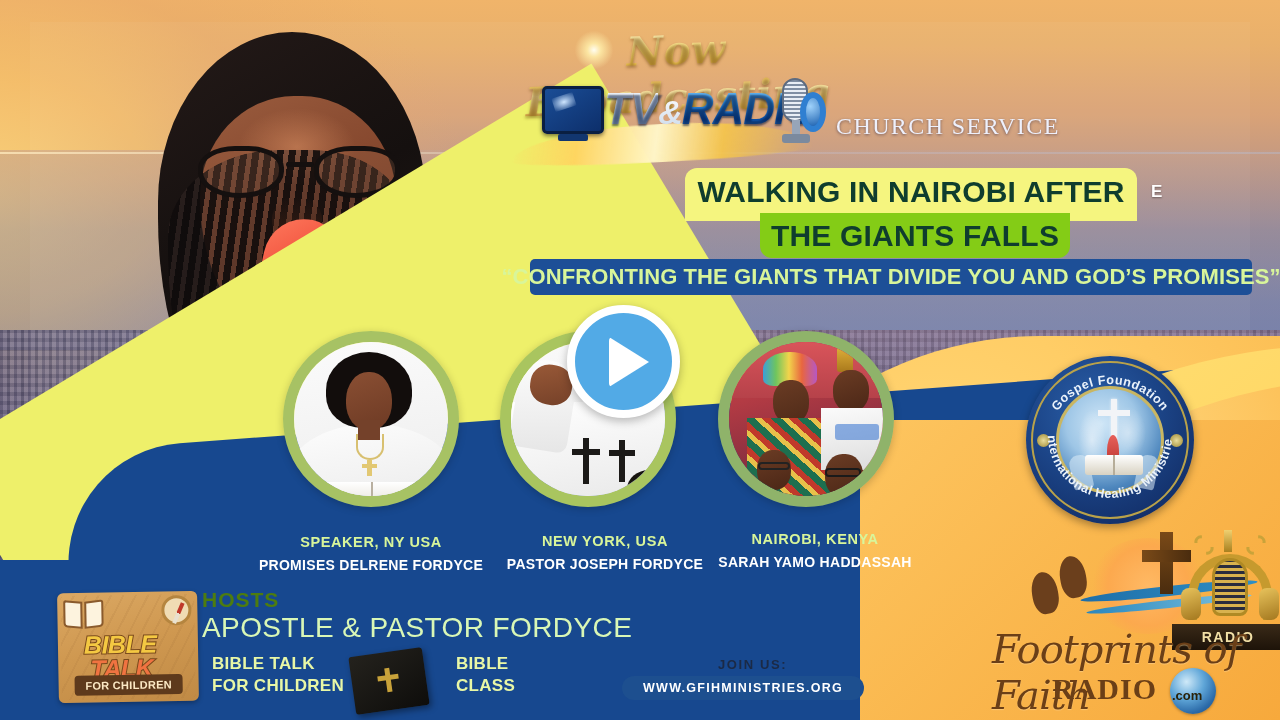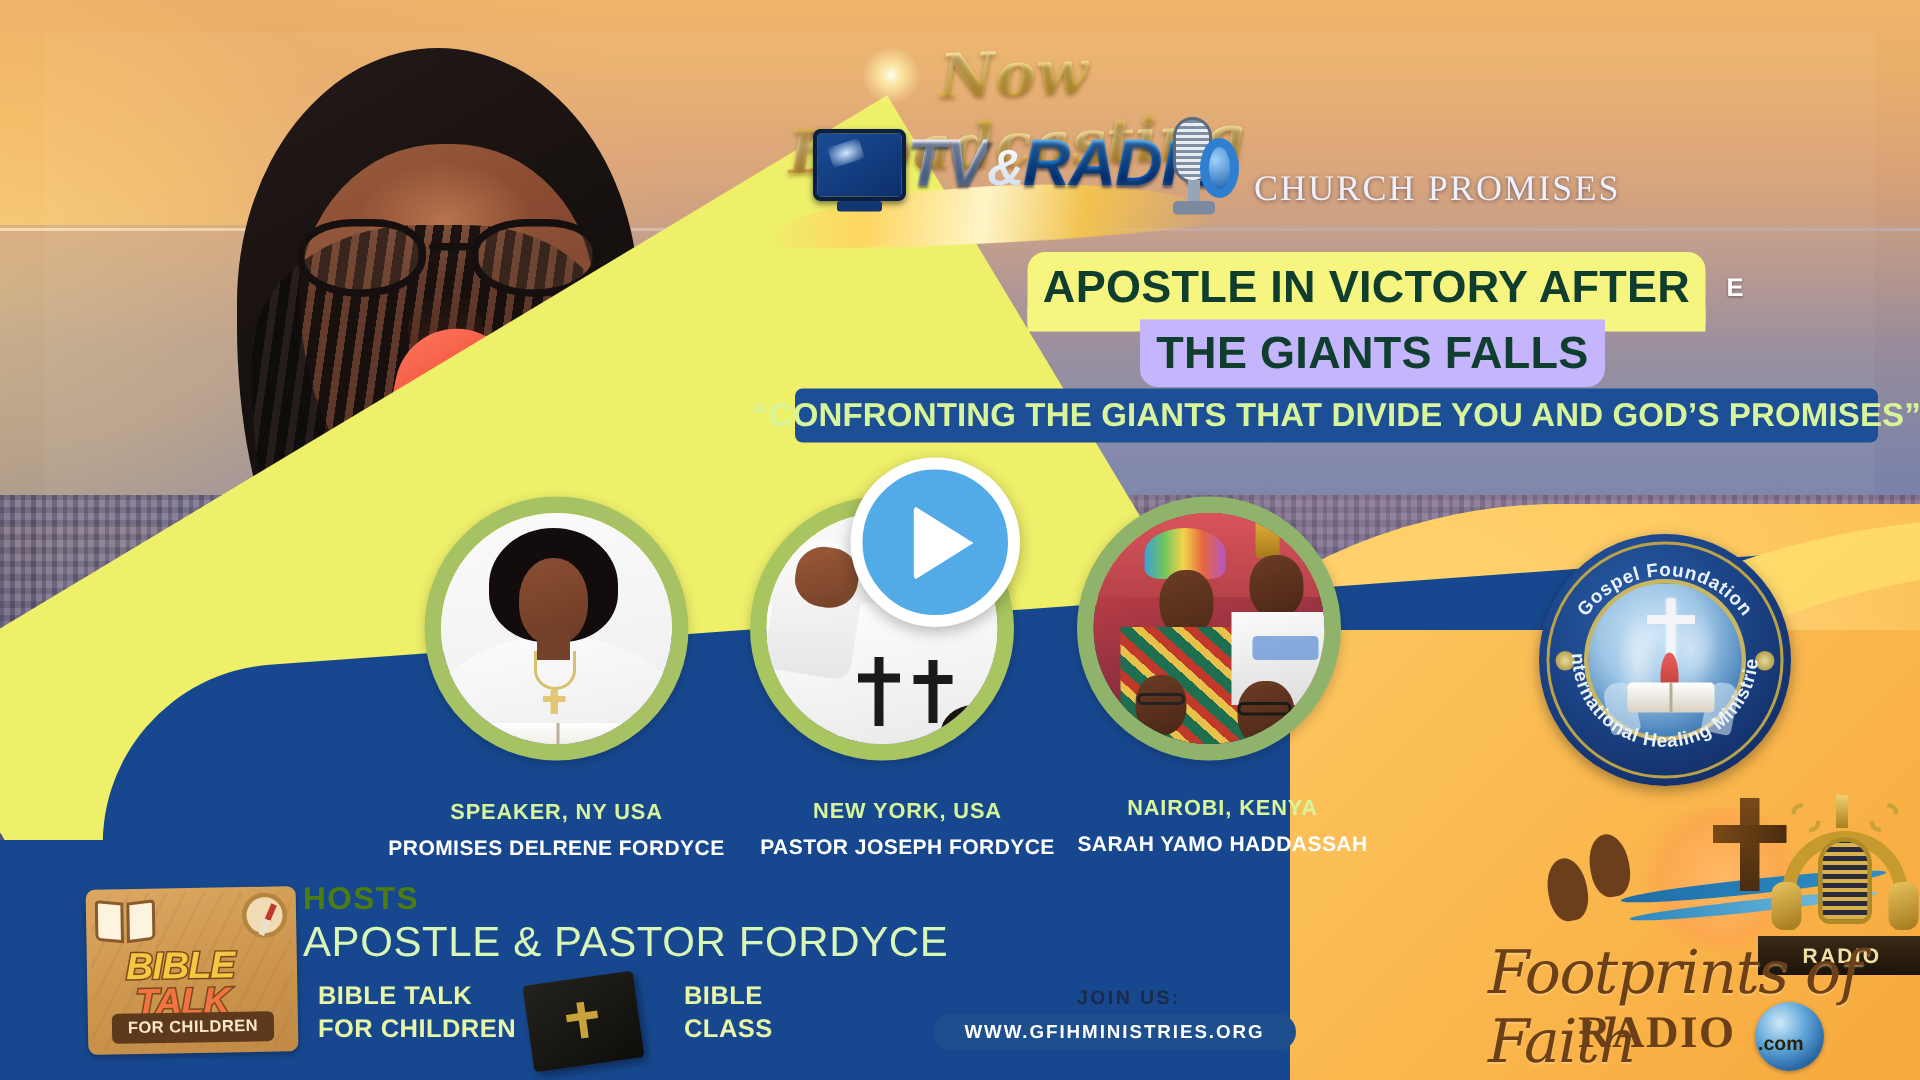--- a/index.html
+++ b/index.html
@@ -294,21 +294,21 @@
   .title-pill1{
     position:absolute; left:685px; top:168px; width:452px; height:48px;
     background:#f5f57f; border-radius:12px 12px 0 0;
   }
   .title-pill1 span{
     display:block; line-height:48px; text-align:center;
     font-size:30px; font-weight:bold; color:#0f3d2e; letter-spacing:.2px;
   }
   .title-pill2{
     position:absolute; left:760px; top:213px; width:310px; height:45px;
-    background:#c4b5fd; border-radius:0 0 12px 12px;
+    background:#84cc16; border-radius:0 0 12px 12px;
   }
   .title-pill2 span{
     display:block; line-height:45px; text-align:center;
     font-size:30px; font-weight:bold; color:#0f3d2e; letter-spacing:.2px;
   }
   .title-notch{
     position:absolute; left:685px; top:205px; width:452px; height:16px; background:#f5f57f;
   }
   .title-notch2{
     position:absolute; left:760px; top:205px; width:310px; height:16px; background:#f5f57f;
@@ -691,24 +691,24 @@
       </div>
       <div class="mic-icon">
         <div class="grill"></div>
           <div class="stem"></div>
           <div class="base"></div>
           <div class="ring"></div>
       </div>
     </div>
   </div>
 
-  <div class="church-service">CHURCH PROMISES</div>
+  <div class="church-service">CHURCH SERVICE</div>
 
   <div class="title-pill1">
-    <span>APOSTLE IN VICTORY AFTER</span>
+    <span>WALKING IN NAIROBI AFTER</span>
   </div>
   <div class="title-notch"></div>
   <div class="title-notch2"></div>
   <div class="title-pill2">
     <span>THE GIANTS FALLS</span>
   </div>
   <div class="stray-e">E</div>
 
   <div class="subtitle-bar">
     <span>“CONFRONTING THE GIANTS THAT DIVIDE YOU AND GOD’S PROMISES”</span>

